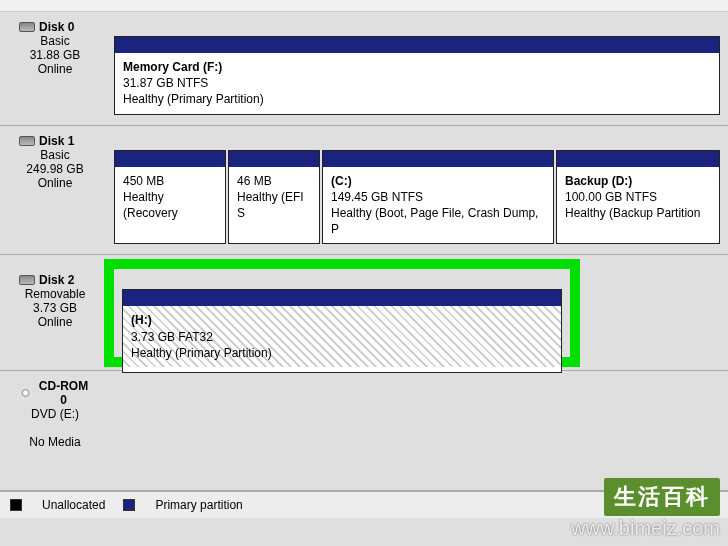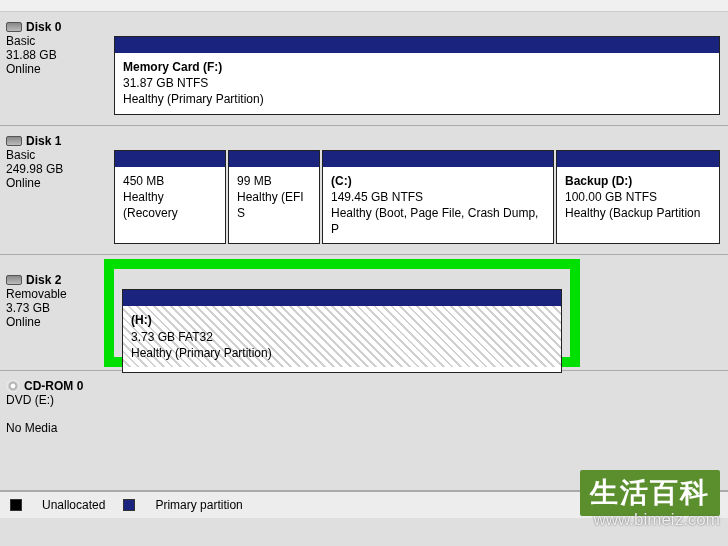--- a/index.html
+++ b/index.html
@@ -11,23 +11,24 @@
   height: 546px;
   overflow: hidden;
   position: relative;
 }
 .disk-row {
   display: flex;
   border-bottom: 1px solid #aaa;
 }
 .disk-info {
   width: 110px;
-  padding: 8px 6px;
+  padding: 8px 19px;
   background: #dfdfdf;
   flex-shrink: 0;
+  text-align: center;
 }
 .disk-title {
   font-weight: bold;
   display: flex;
   align-items: center;
   gap: 4px;
 }
 .disk-icon {
   width: 16px; height: 10px;
   background: linear-gradient(#888, #bbb);
@@ -100,31 +101,31 @@
   display: flex;
   gap: 18px;
   align-items: center;
 }
 .swatch { width: 12px; height: 12px; display: inline-block; border: 1px solid #333; }
 .sw-black { background: #000; }
 .sw-blue { background: #1a237e; }
 .legend-item { display: flex; align-items: center; gap: 20px; }
 .watermark {
   position: absolute;
-  right: 8px; bottom: 16px;
+  right: 8px; bottom: 6px;
   color: rgba(255,255,255,0.85);
-  font-size: 17px;
+  font-size: 20px;
   text-shadow: 0 0 2px #555;
 }
 .badge {
   position: absolute;
   right: 8px; bottom: 30px;
   background: #5b8f2e;
   color: #fff;
-  font-size: 28px;
+  font-size: 22px;
   font-weight: bold;
   padding: 4px 10px;
   letter-spacing: 2px;
   border-radius: 2px;
 }
 .top-bar { height: 12px; background: #f0f0f0; border-bottom: 1px solid #ccc; }
 </style>
 </head>
 <body>
 
@@ -168,21 +169,21 @@
       <div class="part-body">
         <div class="part-name"></div>
         <div>450 MB</div>
         <div>Healthy (Recovery</div>
       </div>
     </div>
     <div class="partition p1">
       <div class="part-header"></div>
       <div class="part-body">
         <div class="part-name"></div>
-        <div>99 MB</div>
+        <div>46 MB</div>
         <div>Healthy (EFI S</div>
       </div>
     </div>
     <div class="partition p2">
       <div class="part-header"></div>
       <div class="part-body">
         <div class="part-name"> (C:)</div>
         <div>149.45 GB NTFS</div>
         <div>Healthy (Boot, Page File, Crash Dump, P</div>
       </div>

